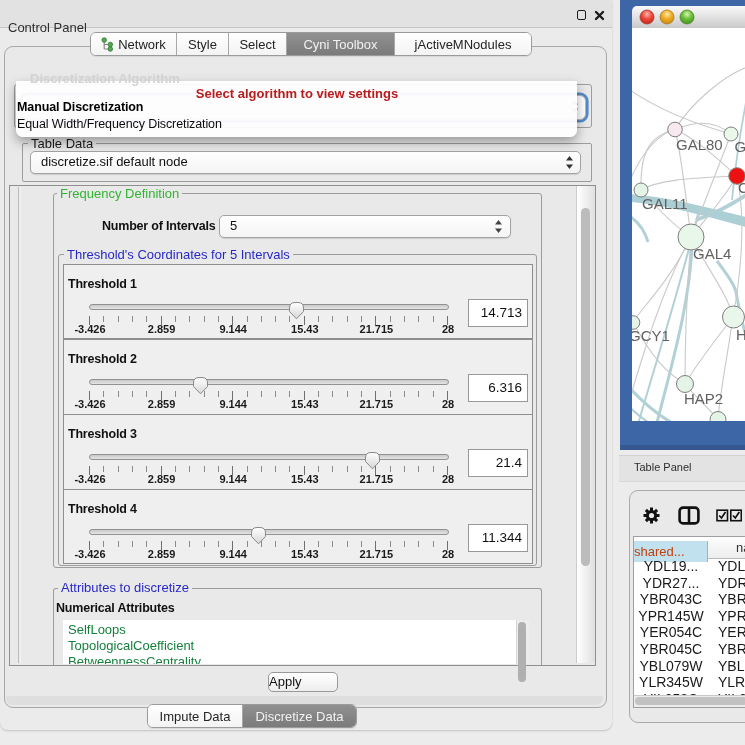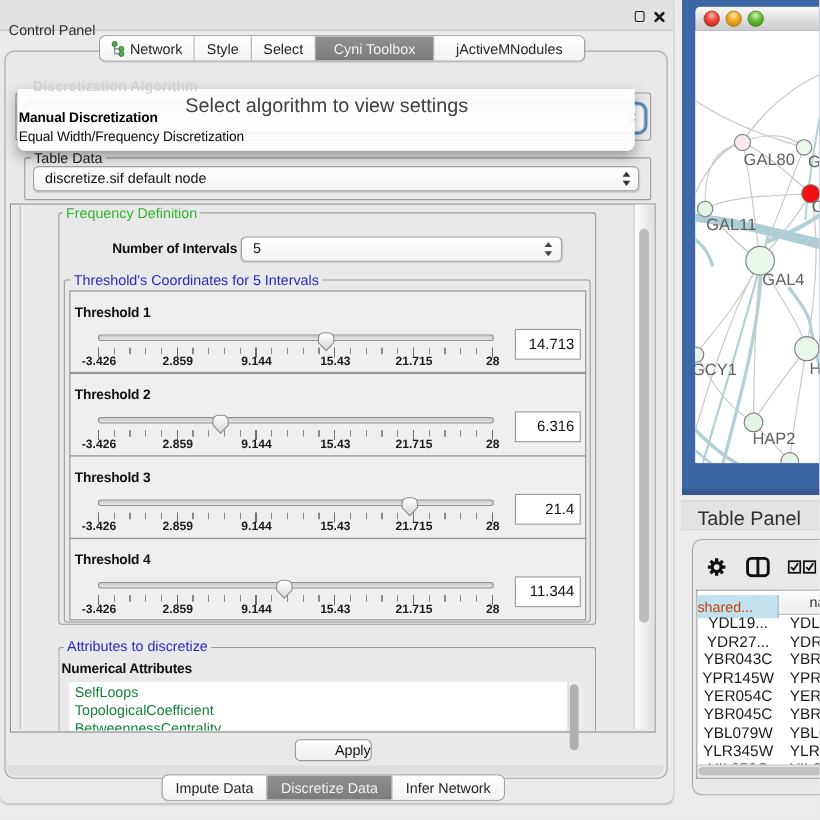--- a/index.html
+++ b/index.html
@@ -177,35 +177,34 @@
 <div class="abs" style="left:53px;top:588px;width:487px;height:76px;border:1px solid #9c9c9c;border-bottom:none;border-radius:3px 3px 0 0;"></div>
 <div class="grpT" style="left:58px;top:581px;color:#2828c8;">Attributes to discretize</div>
 <div class="b13 abs" style="left:56px;top:601px;">Numerical Attributes</div>
 <div class="abs" style="left:63px;top:620px;width:453px;height:44px;background:#fff;overflow:hidden;">
   <div style="font-size:13px;color:#15803d;padding:2px 0 0 5px;line-height:16.2px;">SelfLoops<br>TopologicalCoefficient<br>BetweennessCentrality</div>
 </div>
 <div class="abs" style="left:516px;top:620px;width:12px;height:44px;background:#ededed;border-left:1px solid #d6d6d6;"></div>
 <div class="abs" style="left:518px;top:622px;width:8px;height:60px;background:#b0b0b0;border-radius:4px;"></div>
 
 <div class="abs" style="left:268px;top:672px;width:68px;height:18px;background:linear-gradient(#ffffff,#ededed);
-  border:1px solid #999;border-radius:5px;text-align:right;font-size:13px;color:#111;line-height:18px;">Apply</div>
+  border:1px solid #999;border-radius:5px;text-align:left;font-size:13px;color:#111;line-height:18px;">Apply</div>
 
 <div class="seg" style="left:147px;top:704px;">
   <div style="width:94px;">Impute Data</div>
   <div class="sel" style="width:113px;">Discretize Data</div>
-  <div style="width:101px;">Infer Network</div>
 </div>
 
 <div class="abs" style="left:16px;top:81px;width:561px;height:56px;background:rgba(253,253,254,0.96);
  border-radius:0 0 7px 7px;box-shadow:0 5px 12px rgba(0,0,0,0.35);"></div>
 <div class="abs" style="left:17px;top:100px;font-size:12.5px;letter-spacing:-0.1px;font-weight:bold;color:#000;">Manual Discretization</div>
 <div class="abs" style="left:17px;top:117px;font-size:12.5px;letter-spacing:-0.1px;color:#0c0c0c;">Equal Width/Frequency Discretization</div>
 
 <div class="abs" style="left:30px;top:71px;font-size:13px;font-weight:bold;color:#d2d2d2;">Discretization Algorithm</div>
-<div class="abs" style="left:97px;top:86px;width:400px;text-align:center;font-size:18px;font-weight:normal;color:#404040;">Select algorithm to view settings</div>
+<div class="abs" style="left:97px;top:86px;width:400px;text-align:center;font-size:13px;font-weight:bold;color:#b91c1c;">Select algorithm to view settings</div>
 
 <div class="abs" style="left:620px;top:0;width:125px;height:450px;background:#3d66a7;"></div>
 <div class="abs" style="left:620px;top:445px;width:125px;height:5px;background:#34588f;"></div>
 
 <div class="abs" style="left:632px;top:6px;width:113px;height:22px;
   background:linear-gradient(#fafafa,#c9c9c9);border-bottom:1px solid #8e8e8e;border-radius:5px 0 0 0;"></div>
 <svg class="abs" style="left:638px;top:9px;" width="60" height="16" viewBox="0 0 60 16">
  <defs>
   <radialGradient id="rl" cx="0.5" cy="0.3" r="0.75">
    <stop offset="0" stop-color="#ffb8b2"></stop>
@@ -280,21 +279,21 @@
   <text x="10" y="181">GAL11</text>
   <text x="61" y="231">GAL4</text>
   <text x="-3" y="313">GCY1</text>
   <text x="104" y="312">HI</text>
   <text x="52" y="376">HAP2</text>
  </g>
 </svg>
 
 <div class="abs" style="left:619px;top:455px;width:126px;height:25px;background:#e3e3e3;
   border-top:1px solid #d2d2d2;border-bottom:1px solid #d8d8d8;"></div>
-<div class="abs" style="left:634px;top:461px;font-size:18px;color:#2e2e2e;">Table Panel</div>
+<div class="abs" style="left:634px;top:461px;font-size:11px;color:#2e2e2e;">Table Panel</div>
 
 <div class="abs" style="left:629px;top:490px;width:130px;height:231px;border:1px solid #ababab;
   border-radius:9px;background:#e9e9e9;"></div>
 
 <svg class="abs" style="left:642px;top:506px;" width="19" height="19" viewBox="0 0 19 19">
   <g stroke="#111" stroke-width="3">
     <line x1="9.5" y1="1.5" x2="9.5" y2="17.5"></line>
     <line x1="1.5" y1="9.5" x2="17.5" y2="9.5"></line>
     <line x1="3.9" y1="3.9" x2="15.1" y2="15.1"></line>
     <line x1="15.1" y1="3.9" x2="3.9" y2="15.1"></line>

